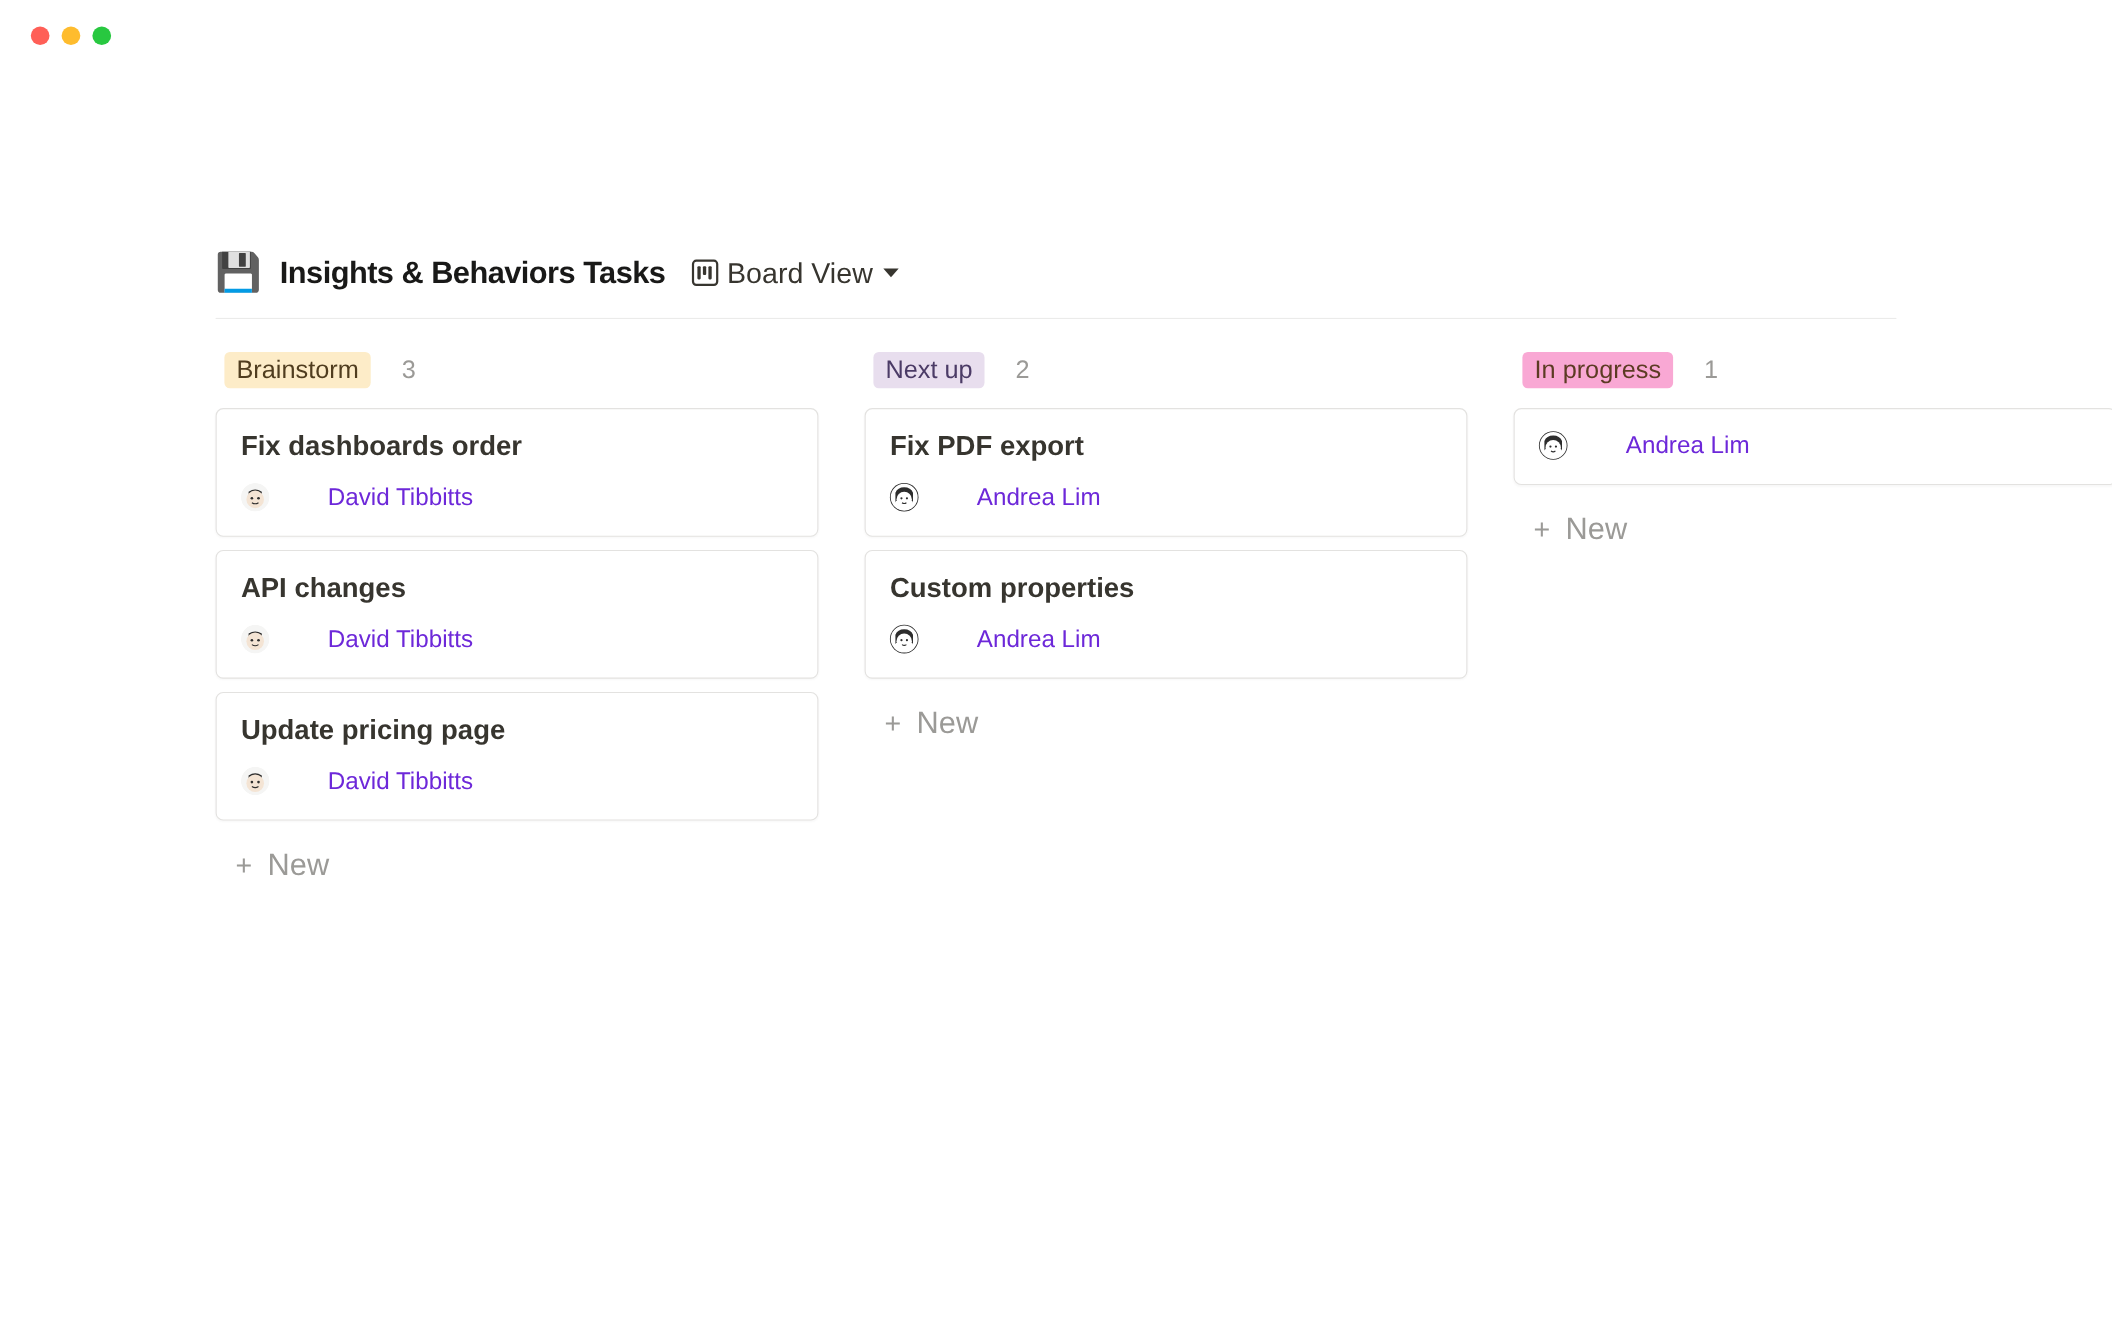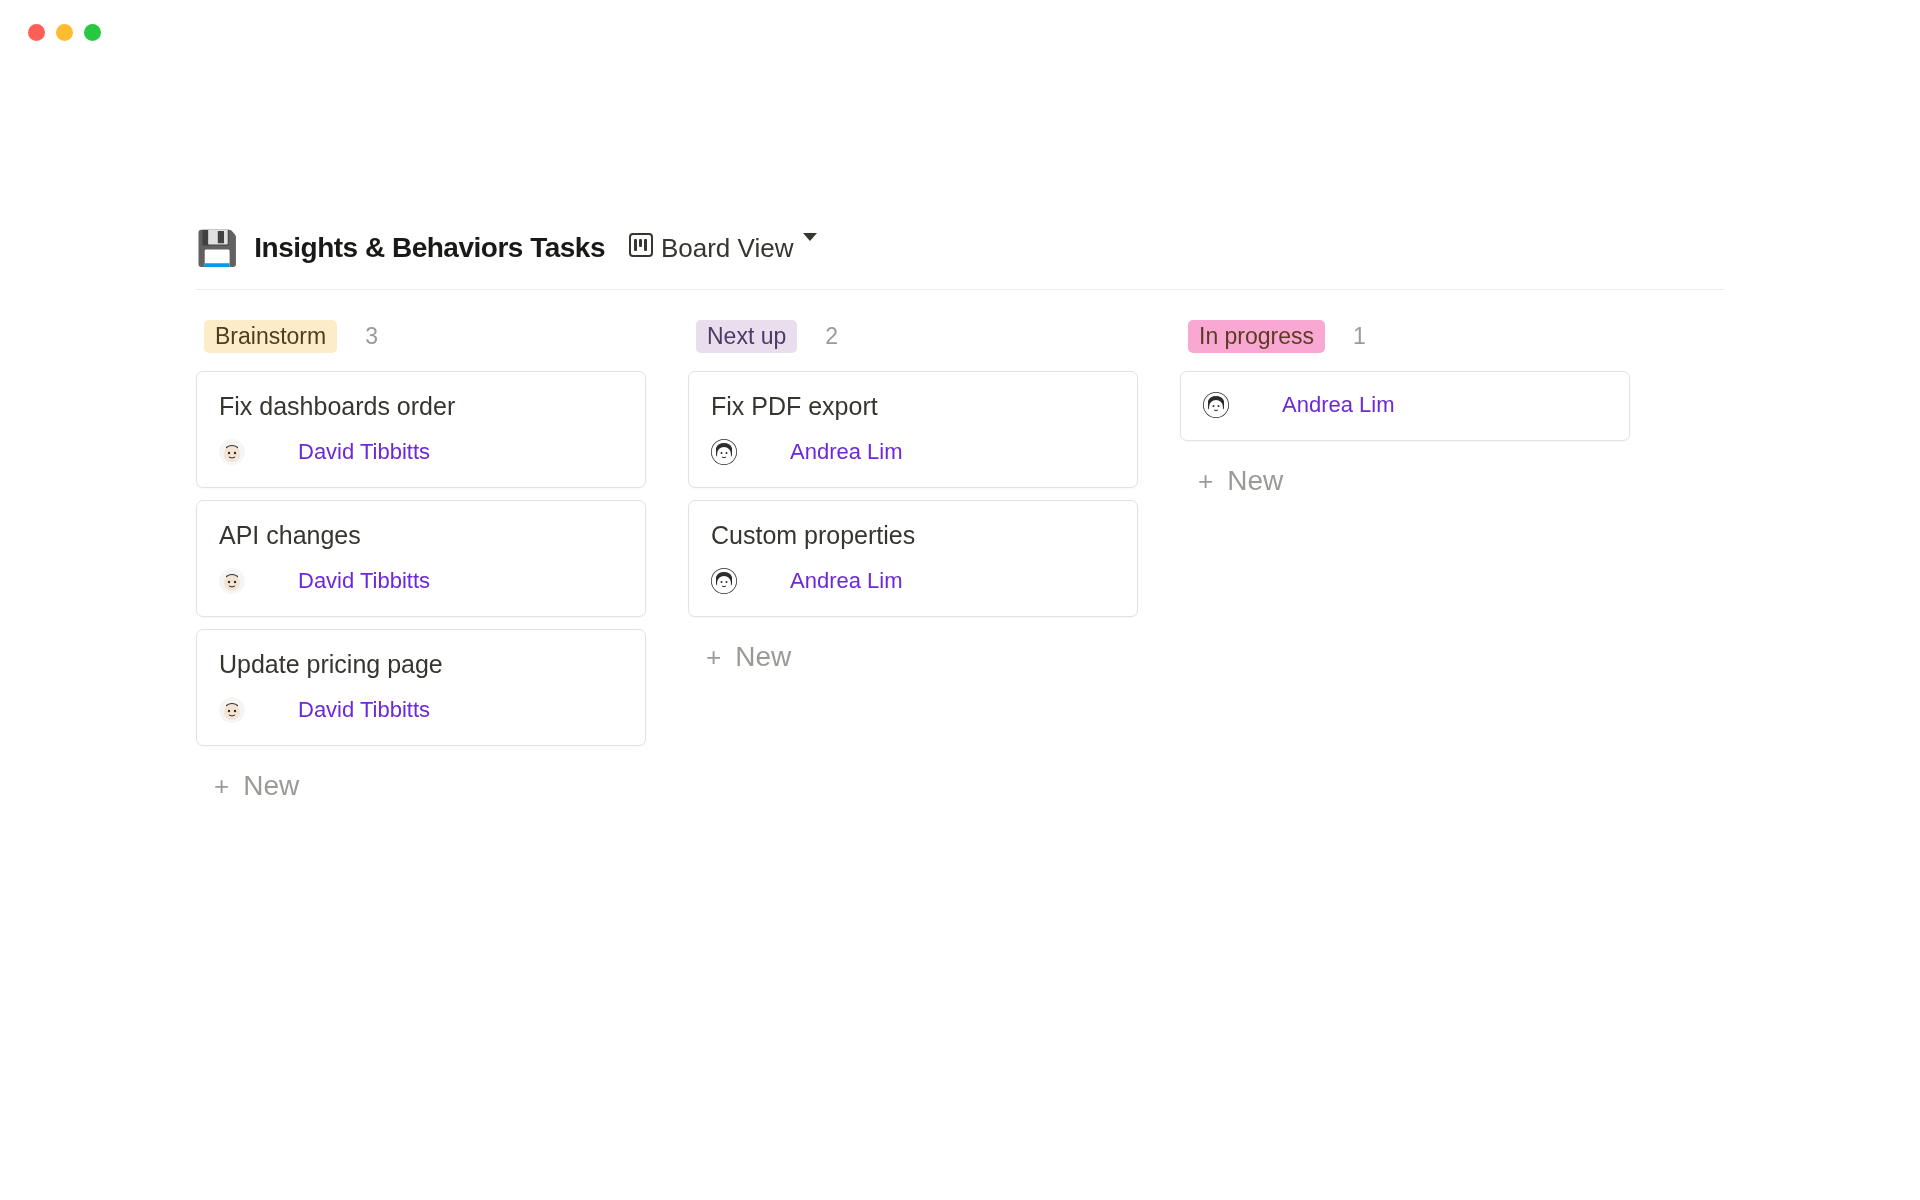--- a/index.html
+++ b/index.html
@@ -51,20 +51,21 @@
 
 .page-title {
   font-size: 28px;
   font-weight: 700;
   color: #191918;
   letter-spacing: -0.5px;
 }
 
 .view-selector {
   display: flex;
+  align-items: center;
   gap: 8px;
   cursor: pointer;
   color: #37352f;
 }
 
 .board-icon {
   width: 24px;
   height: 24px;
   border: 2px solid #37352f;
   border-radius: 4px;
@@ -104,21 +105,21 @@
   margin-left: 2px;
 }
 
 .board {
   display: flex;
   gap: 42px;
   padding-top: 30px;
 }
 
 .column {
-  width: 450px;
+  width: 548px;
   flex-shrink: 0;
 }
 
 .column-header {
   display: flex;
   align-items: center;
   gap: 28px;
   margin-bottom: 18px;
   padding-left: 8px;
 }
@@ -155,21 +156,21 @@
   border: 1px solid #e3e2e0;
   border-radius: 7px;
   padding: 20px 22px 22px 22px;
   margin-bottom: 12px;
   cursor: pointer;
   box-shadow: 0 1px 2px rgba(15, 15, 15, 0.03);
 }
 
 .card-title {
   font-size: 25px;
-  font-weight: 400;
+  font-weight: 700;
   color: #37352f;
   margin-bottom: 18px;
 }
 
 .card-assignee {
   display: flex;
   align-items: center;
   gap: 14px;
 }
 

